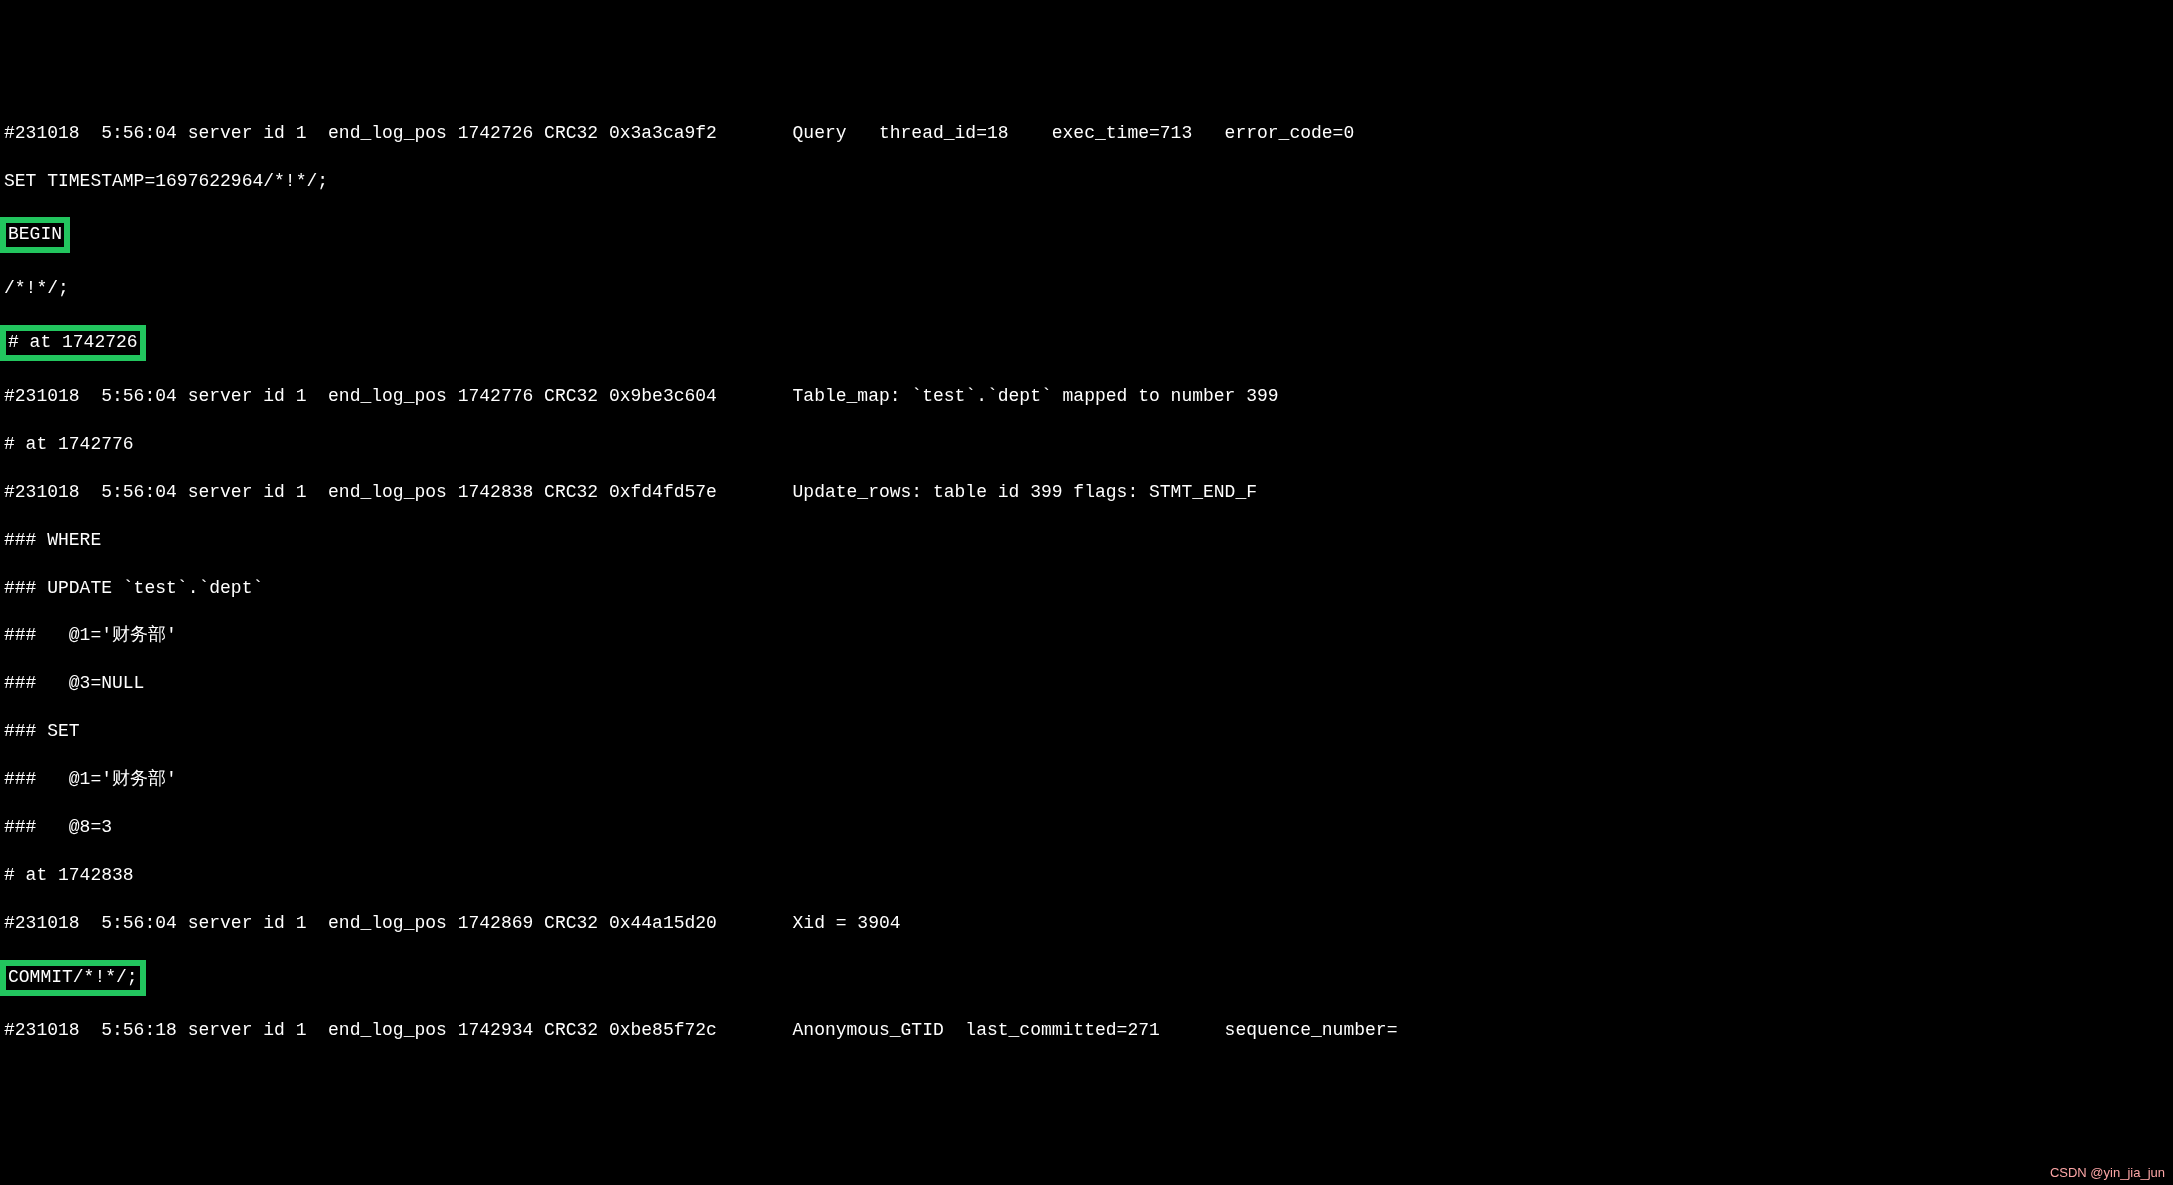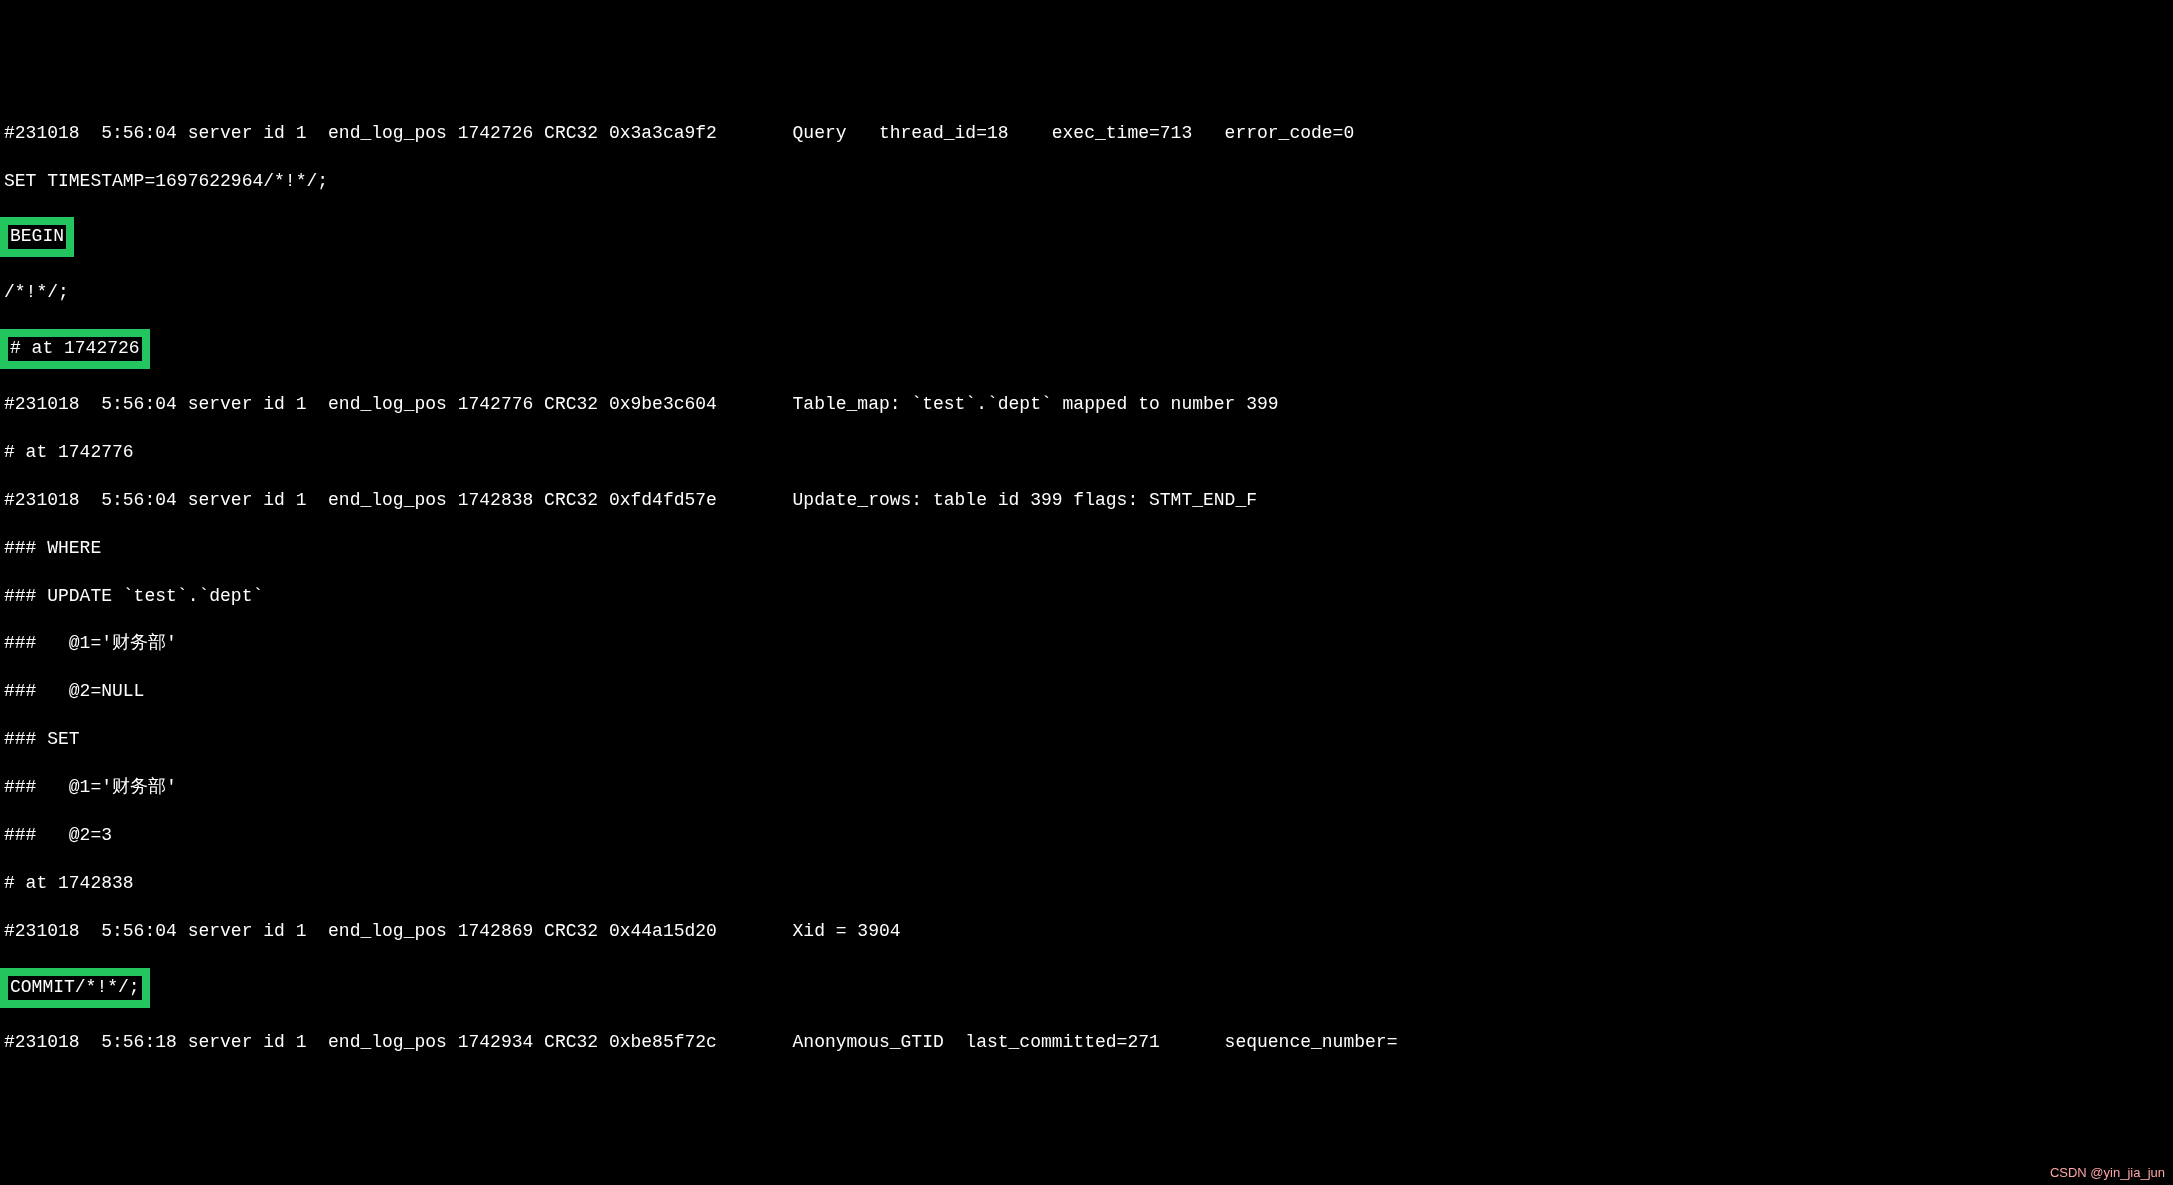--- a/index.html
+++ b/index.html
@@ -22,21 +22,21 @@
       color: #000;
       display: inline-block;
     }
     .line {
       display: block;
       min-height: 1.33em;
       position: relative;
     }
     .redbox {
       display: inline-block;
-      border: 8px solid #22c55e;
+      border: 6px solid #22c55e;
       padding: 0 2px;
       margin-left: -4px;
     }
     .watermark {
       position: fixed;
       bottom: 4px;
       right: 8px;
       color: #fca5a5;
       font-size: 13px;
       font-family: Arial, sans-serif;
@@ -53,24 +53,24 @@
 <span class="line">SET TIMESTAMP=1697622964/*!*/;</span>
 <span class="line"><span class="redbox">BEGIN</span></span>
 <span class="line">/*!*/;</span>
 <span class="line"><span class="redbox"># at 1742726</span></span>
 <span class="line">#231018  5:56:04 server id 1  end_log_pos 1742776 CRC32 0x9be3c604       Table_map: `test`.`dept` mapped to number 399</span>
 <span class="line"># at 1742776</span>
 <span class="line">#231018  5:56:04 server id 1  end_log_pos 1742838 CRC32 0xfd4fd57e       Update_rows: table id 399 flags: STMT_END_F</span>
 <span class="line">### WHERE</span>
 <span class="line">### UPDATE `test`.`dept`</span>
 <span class="line">###   @1='财务部'</span>
-<span class="line">###   @2=NULL</span>
+<span class="line">###   @3=NULL</span>
 <span class="line">### SET</span>
 <span class="line">###   @1='财务部'</span>
-<span class="line">###   @2=3</span>
+<span class="line">###   @8=3</span>
 <span class="line"># at 1742838</span>
 <span class="line">#231018  5:56:04 server id 1  end_log_pos 1742869 CRC32 0x44a15d20       Xid = 3904</span>
 <span class="line"><span class="redbox">COMMIT/*!*/;</span></span>
 <span class="line">#231018  5:56:18 server id 1  end_log_pos 1742934 CRC32 0xbe85f72c       Anonymous_GTID  last_committed=271      sequence_number=</span>
 
 
 
 
 
 

